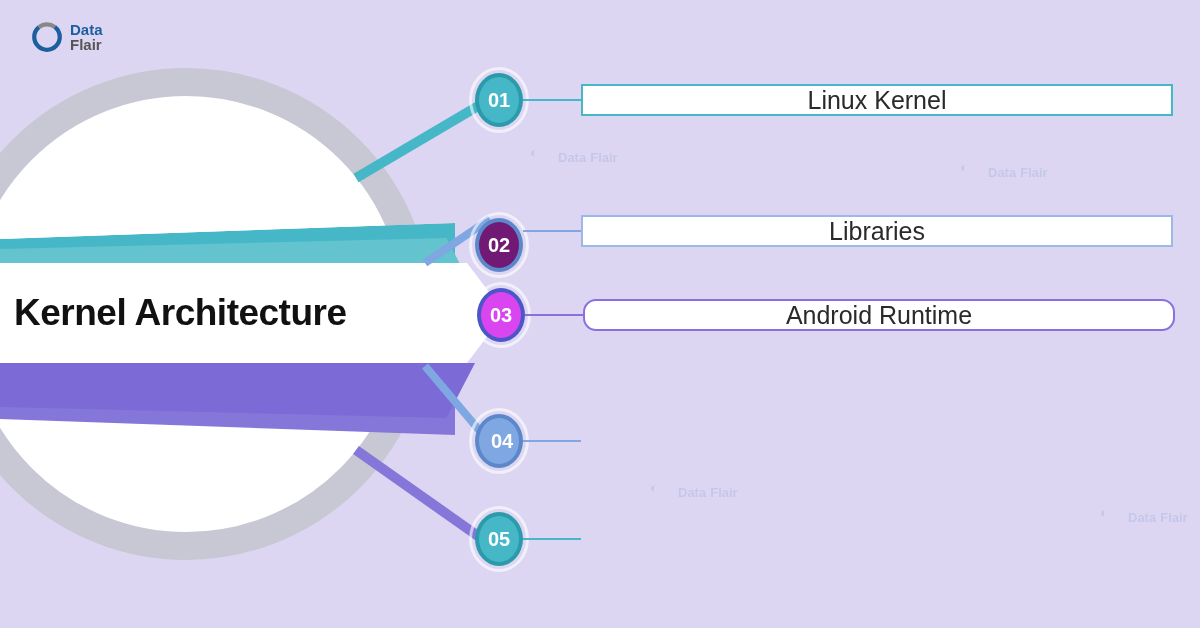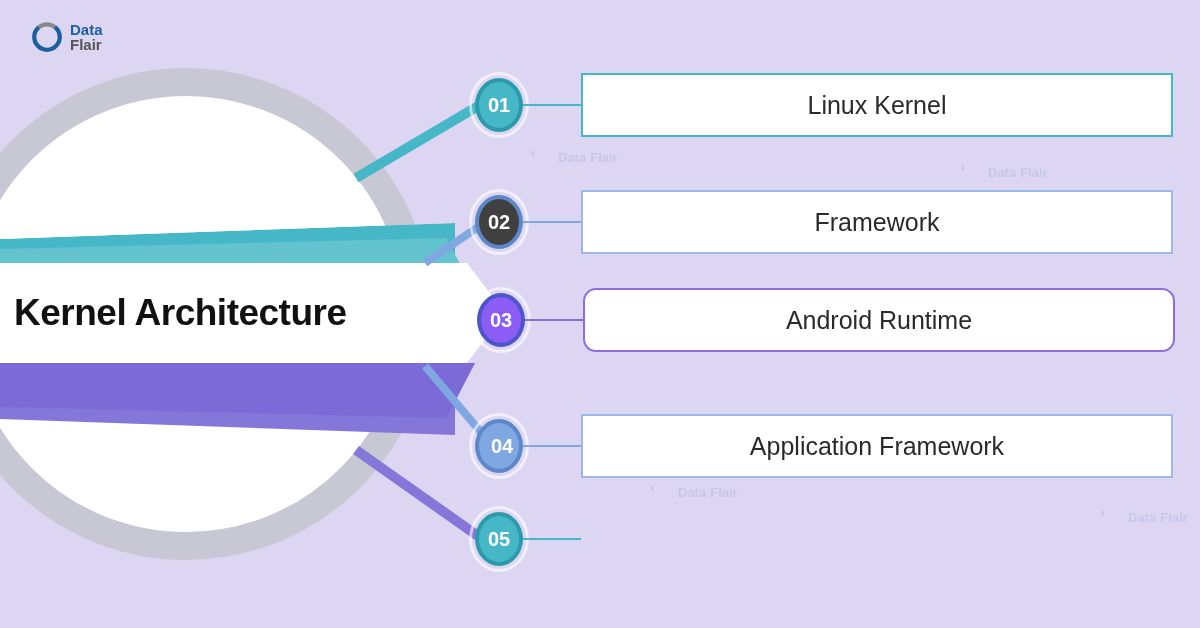--- a/index.html
+++ b/index.html
@@ -135,42 +135,42 @@
   border-radius: 50%;
   border: 3px solid rgba(255,255,255,0.6);
   z-index: -1;
 }
 .connector-line {
   height: 2px;
   width: 58px;
 }
 .box {
   width: 592px;
-  height: 64px;
+  height: 32px;
   background: #fff;
   border: 2px solid;
   display: flex;
   align-items: center;
   justify-content: center;
   font-size: 25px;
   color: #2a2a2a;
 }
 
 .item-1 { left: 475px; top: 73px; }
 .item-1 .num-circle { background: #46b7c6; border-color: #2b9aaa; }
 .item-1 .connector-line { background: #46b7c6; }
 .item-1 .box { border-color: #46b7c6; }
 
 .item-2 { left: 475px; top: 190px; }
-.item-2 .num-circle { background: #404040; border-color: #5c88c9; }
+.item-2 .num-circle { background: #701a75; border-color: #5c88c9; margin-top: 28px; }
 .item-2 .connector-line { background: #7fa7e2; }
 .item-2 .box { border-color: #9bb8e6; }
 
 .item-3 { left: 477px; top: 288px; }
-.item-3 .num-circle { background: #8b5cf6; border-color: #4d56c9; }
+.item-3 .num-circle { background: #d946ef; border-color: #4d56c9; }
 .item-3 .connector-line { background: #8b6fe0; }
 .item-3 .box { border-color: #8b6fe0; border-radius: 13px; }
 
 .item-4 { left: 475px; top: 414px; }
 .item-4 .num-circle { background: #7fa7e2; border-color: #5c88c9; padding-left: 6px; }
 .item-4 .connector-line { background: #7fa7e2; }
 .item-4 .box { border-color: #9bb8e6; }
 
 .item-5 { left: 475px; top: 512px; }
 .item-5 .num-circle { background: #46b7c6; border-color: #2b9aaa; }
@@ -241,28 +241,27 @@
 <div class="title">Kernel Architecture</div>
 
 <div class="item item-1">
   <div class="num-circle">01</div>
   <div class="connector-line"></div>
   <div class="box">Linux Kernel</div>
 </div>
 <div class="item item-2">
   <div class="num-circle">02</div>
   <div class="connector-line"></div>
-  <div class="box">Framework</div>
+  <div class="box">Libraries</div>
 </div>
 <div class="item item-3">
   <div class="num-circle">03</div>
   <div class="connector-line"></div>
   <div class="box">Android Runtime</div>
 </div>
 <div class="item item-4">
   <div class="num-circle">04</div>
   <div class="connector-line"></div>
-  <div class="box">Application Framework</div>
 </div>
 <div class="item item-5">
   <div class="num-circle">05</div>
   <div class="connector-line"></div>
 </div>
 
 </body></html>

